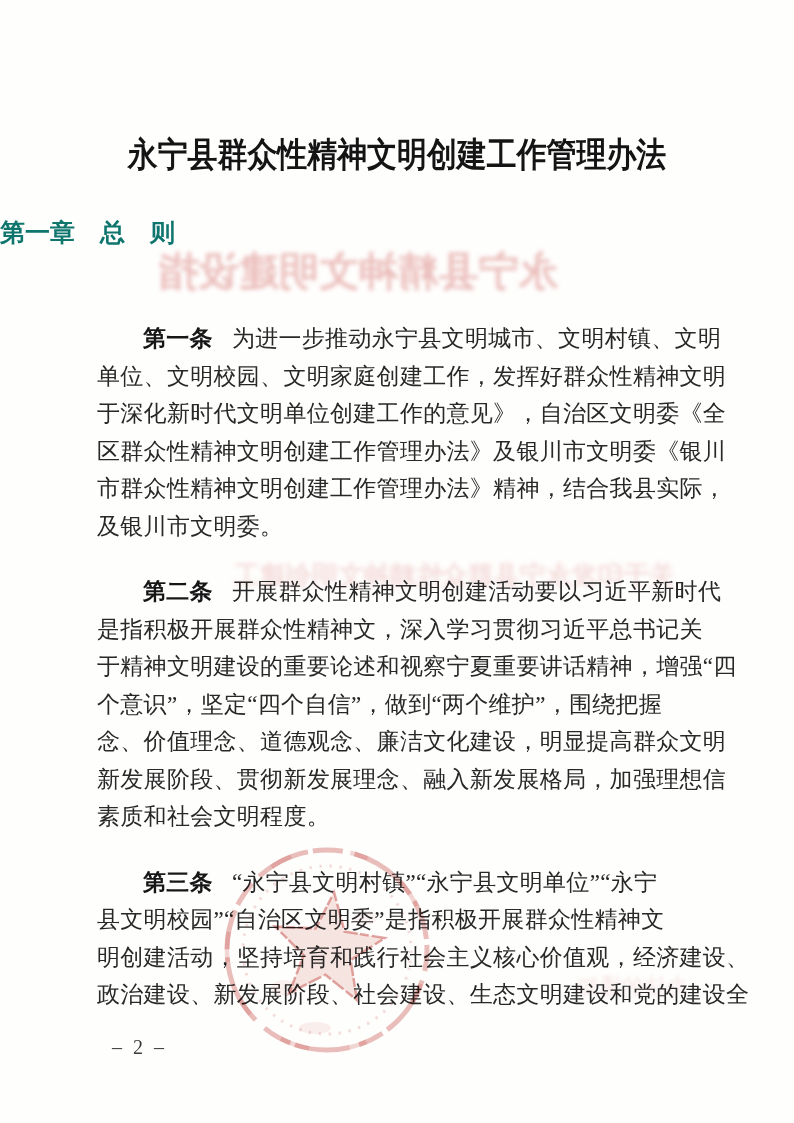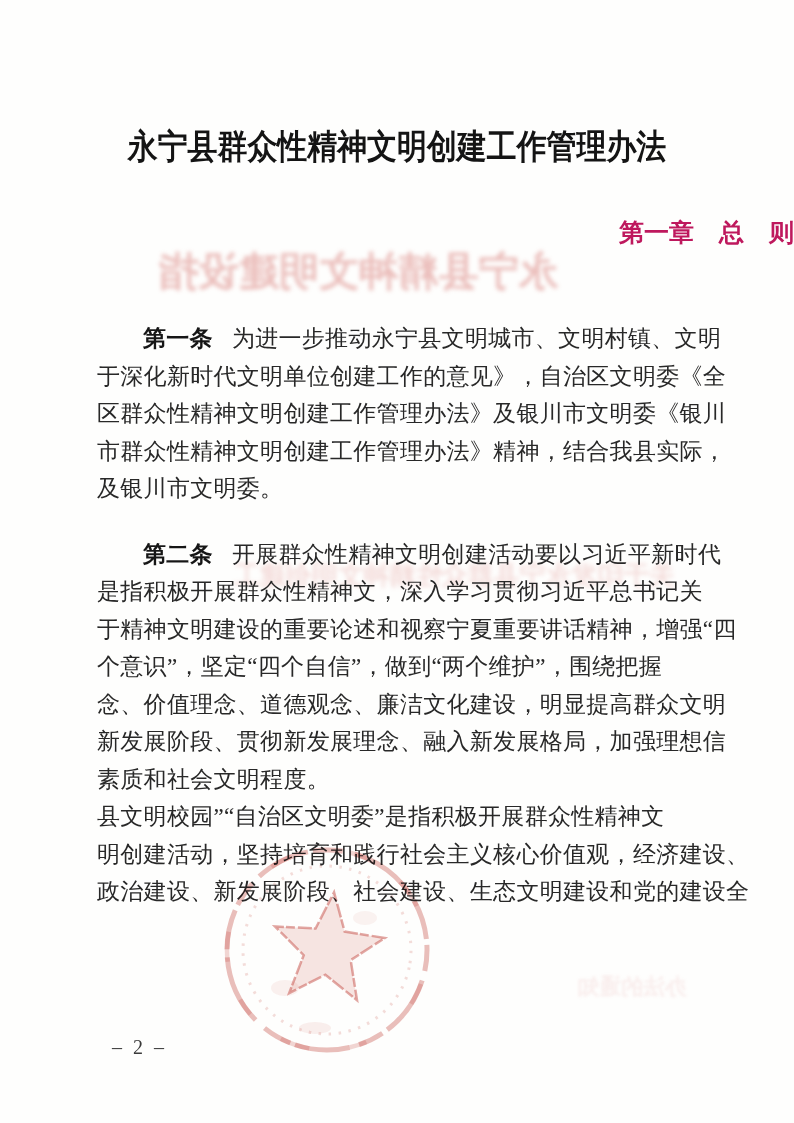--- a/index.html
+++ b/index.html
@@ -6,34 +6,34 @@
   .page{
     position:relative;
     width:794px;height:1123px;
     background:#fefefd;
     overflow:hidden;
     font-family:"Liberation Serif","DejaVu Serif",serif;
     color:#262626;
   }
   
   .title{
-    position:absolute;top:126px;left:0;right:0;
+    position:absolute;top:134px;left:0;right:0;
     text-align:center;z-index:3;
   }
   .title span{
     display:inline-block;
     transform:scaleX(.88);transform-origin:center;
     font-size:34px;line-height:42px;font-weight:700;
     color:#141414;letter-spacing:0;white-space:nowrap;
     font-family:"Liberation Serif","DejaVu Serif",serif;
   }
   .chapter{
     position:absolute;top:216px;left:0;right:0;
-    text-align:right;z-index:3;
-    font-size:25px;line-height:32px;font-weight:700;color:#be185d;
+    text-align:left;z-index:3;
+    font-size:25px;line-height:32px;font-weight:700;color:#0f766e;
     font-family:"Liberation Sans","DejaVu Sans",sans-serif;
   }
   
   .body{
     position:absolute;left:97px;top:292px;width:625px;z-index:3;
   }
   .line{
     line-height:37.5px;height:37.5px;
     font-size:23px;letter-spacing:.3px;
     white-space:nowrap;color:#282828;
@@ -94,37 +94,39 @@
 
   <div class="title">
     <span>永宁县群众性精神文明创建工作管理办法</span>
   </div>
   <div class="chapter">第一章　总　则</div>
 
   <div class="body">
 
     <div>
       <div class="line first"><span class="art-label">第一条</span><span>为进一步推动永宁县文明城市、文明村镇、文明</span></div>
+      <div class="line">单位、文明校园、文明家庭创建工作，发挥好群众性精神文明</div>
       <div class="line">于深化新时代文明单位创建工作的意见》，自治区文明委《全</div>
       <div class="line">区群众性精神文明创建工作管理办法》及银川市文明委《银川</div>
       <div class="line">市群众性精神文明创建工作管理办法》精神，结合我县实际，</div>
       <div class="line">及银川市文明委。</div>
     </div>
 
     <div>
       <div class="line first"><span class="art-label">第二条</span><span>开展群众性精神文明创建活动要以习近平新时代</span></div>
       <div class="line">是指积极开展群众性精神文，深入学习贯彻习近平总书记关</div>
       <div class="line">于精神文明建设的重要论述和视察宁夏重要讲话精神，增强“四</div>
       <div class="line">个意识”，坚定“四个自信”，做到“两个维护”，围绕把握</div>
       <div class="line">念、价值理念、道德观念、廉洁文化建设，明显提高群众文明</div>
       <div class="line">新发展阶段、贯彻新发展理念、融入新发展格局，加强理想信</div>
       <div class="line">素质和社会文明程度。</div>
     </div>
 
     <div>
+      <div class="line first"><span class="art-label">第三条</span><span>“永宁县文明村镇”“永宁县文明单位”“永宁</span></div>
       <div class="line">县文明校园”“自治区文明委”是指积极开展群众性精神文</div>
       <div class="line">明创建活动，坚持培育和践行社会主义核心价值观，经济建设、</div>
       <div class="line">政治建设、新发展阶段、社会建设、生态文明建设和党的建设全</div>
     </div>
 
   </div>
 
   <svg class="seal" width="224" height="224" viewBox="0 0 224 224">
     <circle cx="112" cy="112" r="100" fill="none" stroke="rgba(194,68,58,0.34)" stroke-width="5" stroke-dasharray="40 6 26 10 55 5 30 12 70 8" transform="rotate(30 112 112)"></circle>
     <circle cx="112" cy="112" r="100" fill="none" stroke="rgba(194,68,58,0.22)" stroke-width="4.5" stroke-dasharray="18 40 30 80 22 60" transform="rotate(140 112 112)"></circle>

